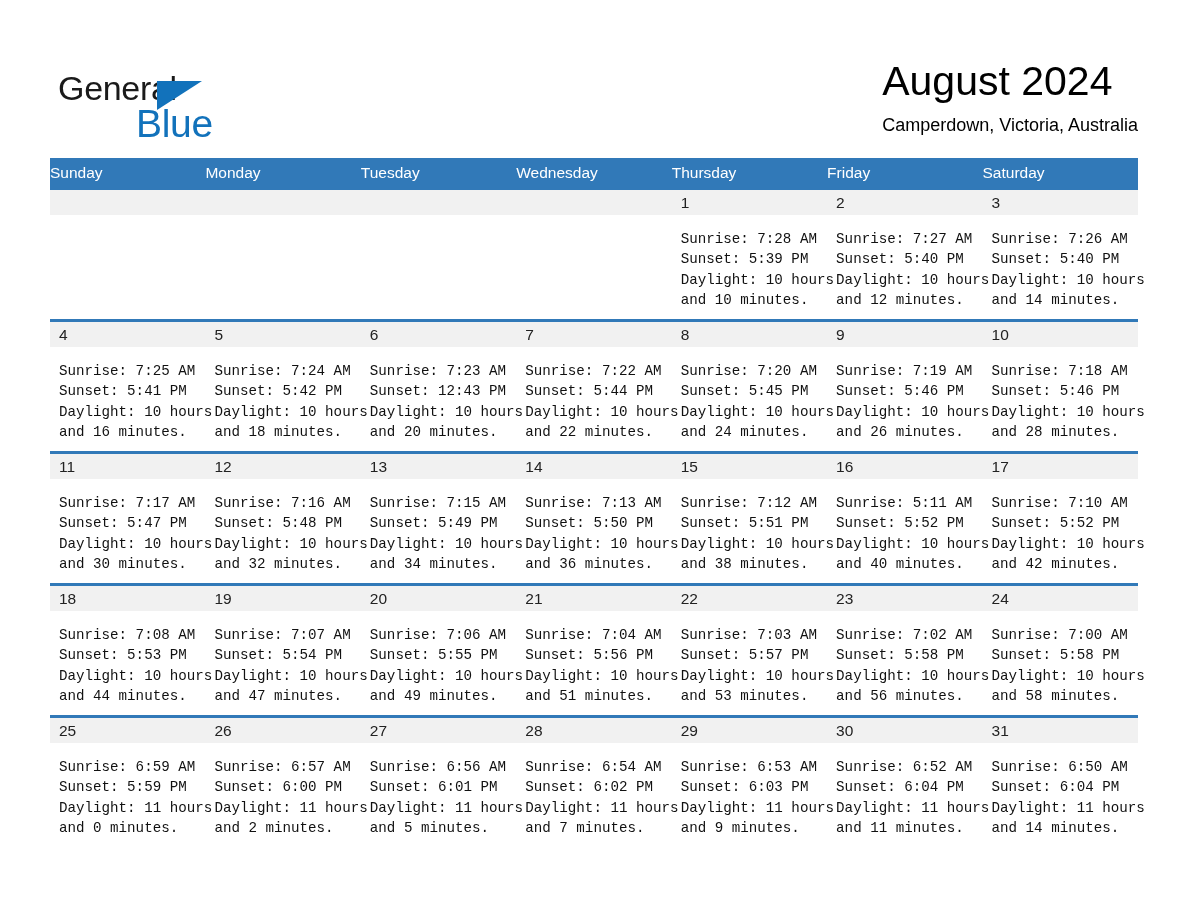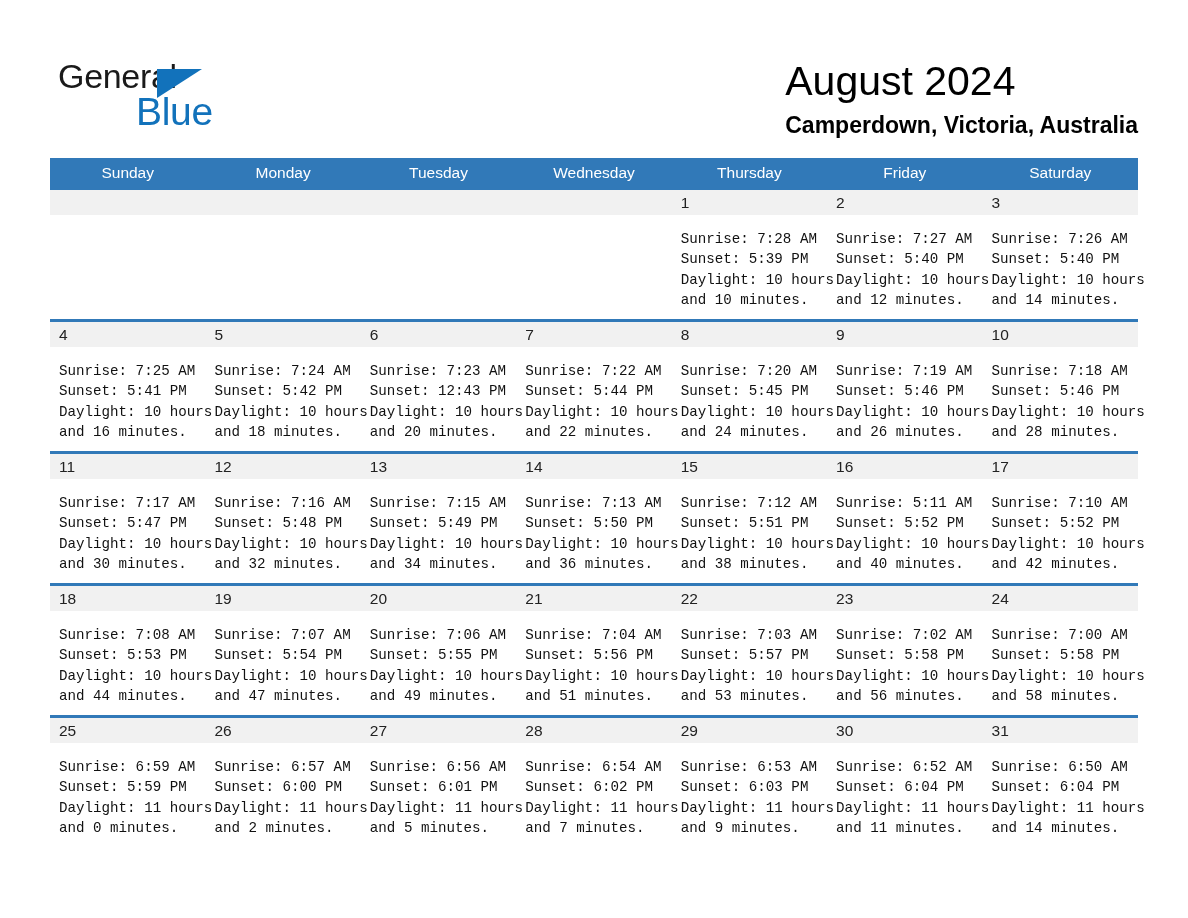--- a/index.html
+++ b/index.html
@@ -26,21 +26,21 @@
   .header {
     position: absolute;
     left: 50px;
     top: 44px;
     right: 50px;
     height: 104px;
   }
   .brand {
     position: absolute;
     left: 8px;
-    top: 12px;
+    top: 24px;
     width: 260px;
     height: 80px;
   }
   .brand-general {
     position: absolute;
     left: 0;
     top: 0;
     font-size: 34px;
     line-height: 40px;
     letter-spacing: -0.3px;
@@ -74,23 +74,23 @@
     margin-left: 20px;
   }
   .cal-title {
     font-size: 41px;
     line-height: 50px;
     font-weight: 400;
     color: #000000;
     white-space: nowrap;
   }
   .cal-subtitle {
-    font-size: 23px;
+    font-size: 18px;
     line-height: 32px;
-    font-weight: 700;
+    font-weight: 400;
     color: #000000;
     white-space: nowrap;
     margin-top: 3px;
   }
 
   
   .calendar {
     position: absolute;
     left: 50px;
     top: 158px;
@@ -101,21 +101,21 @@
   .calendar th, .calendar td {
     padding: 0;
     margin: 0;
     vertical-align: top;
   }
   .dow {
     background: #3179b8;
     color: #ffffff;
     font-size: 15.5px;
     font-weight: 400;
-    text-align: center;
+    text-align: left;
     height: 29px;
     line-height: 29px;
     padding: 0 0 0 9px;
     box-sizing: border-box;
   }
   .week-cell {
     border-top: 3px solid #3179b8;
     height: 132px;
     box-sizing: border-box;
     background: #ffffff;

